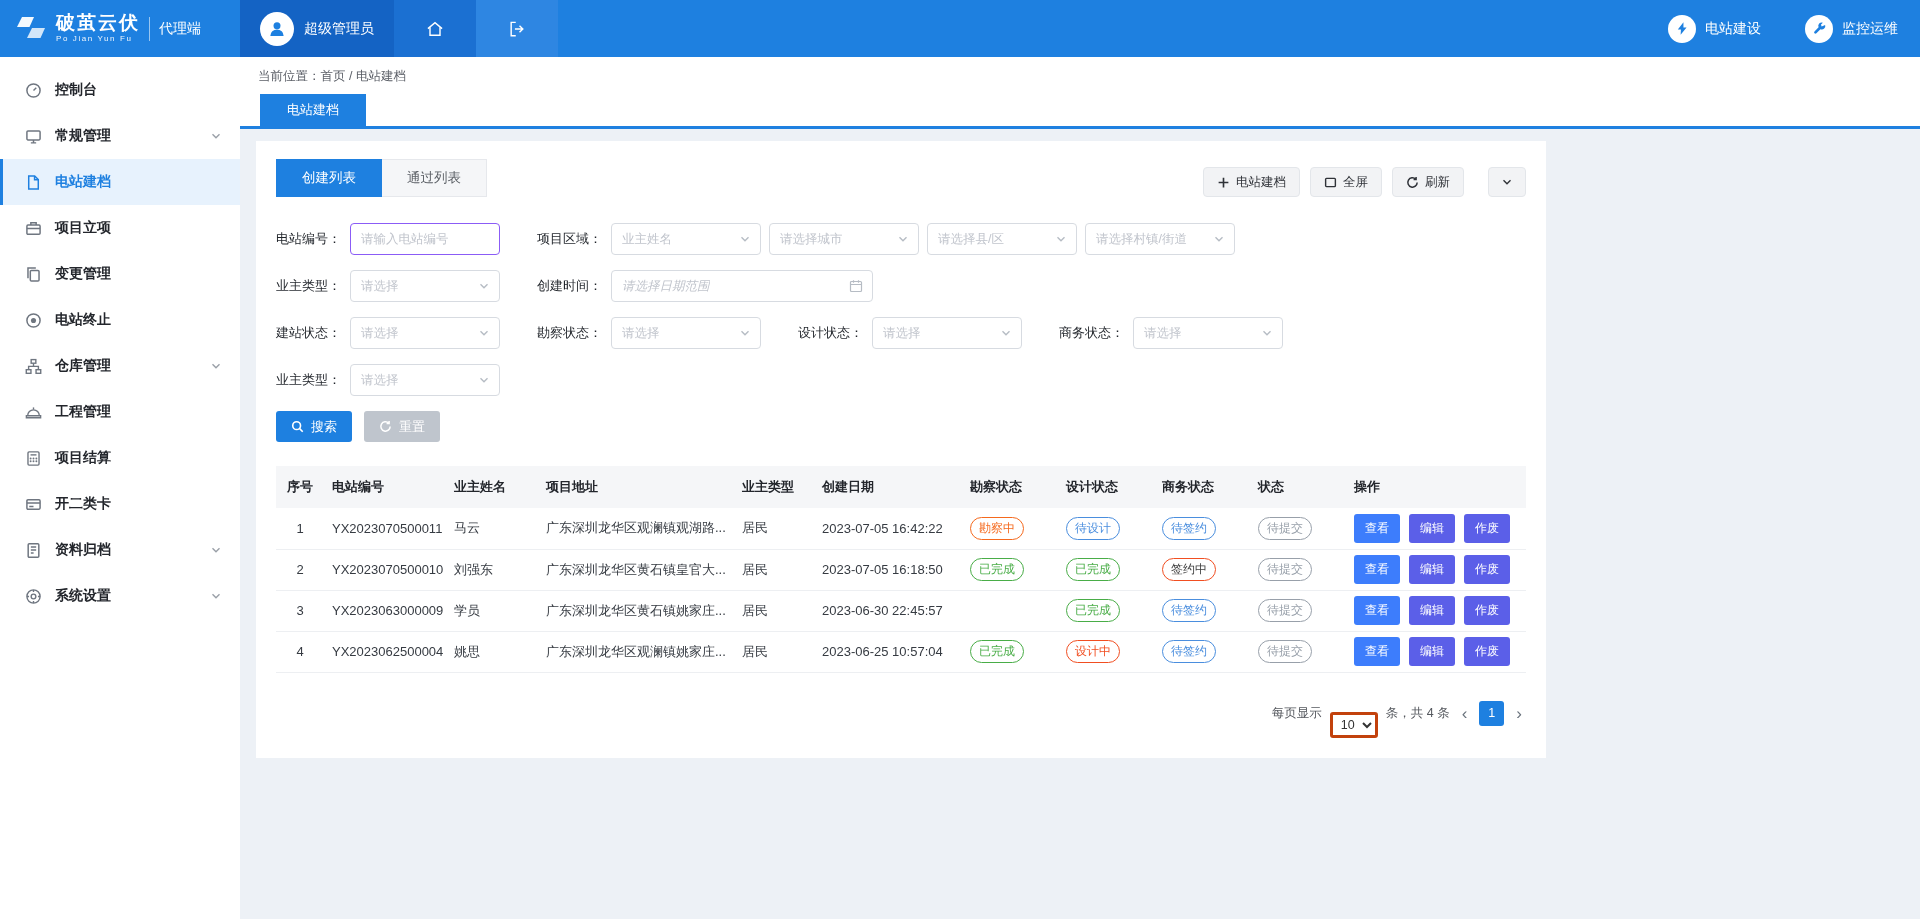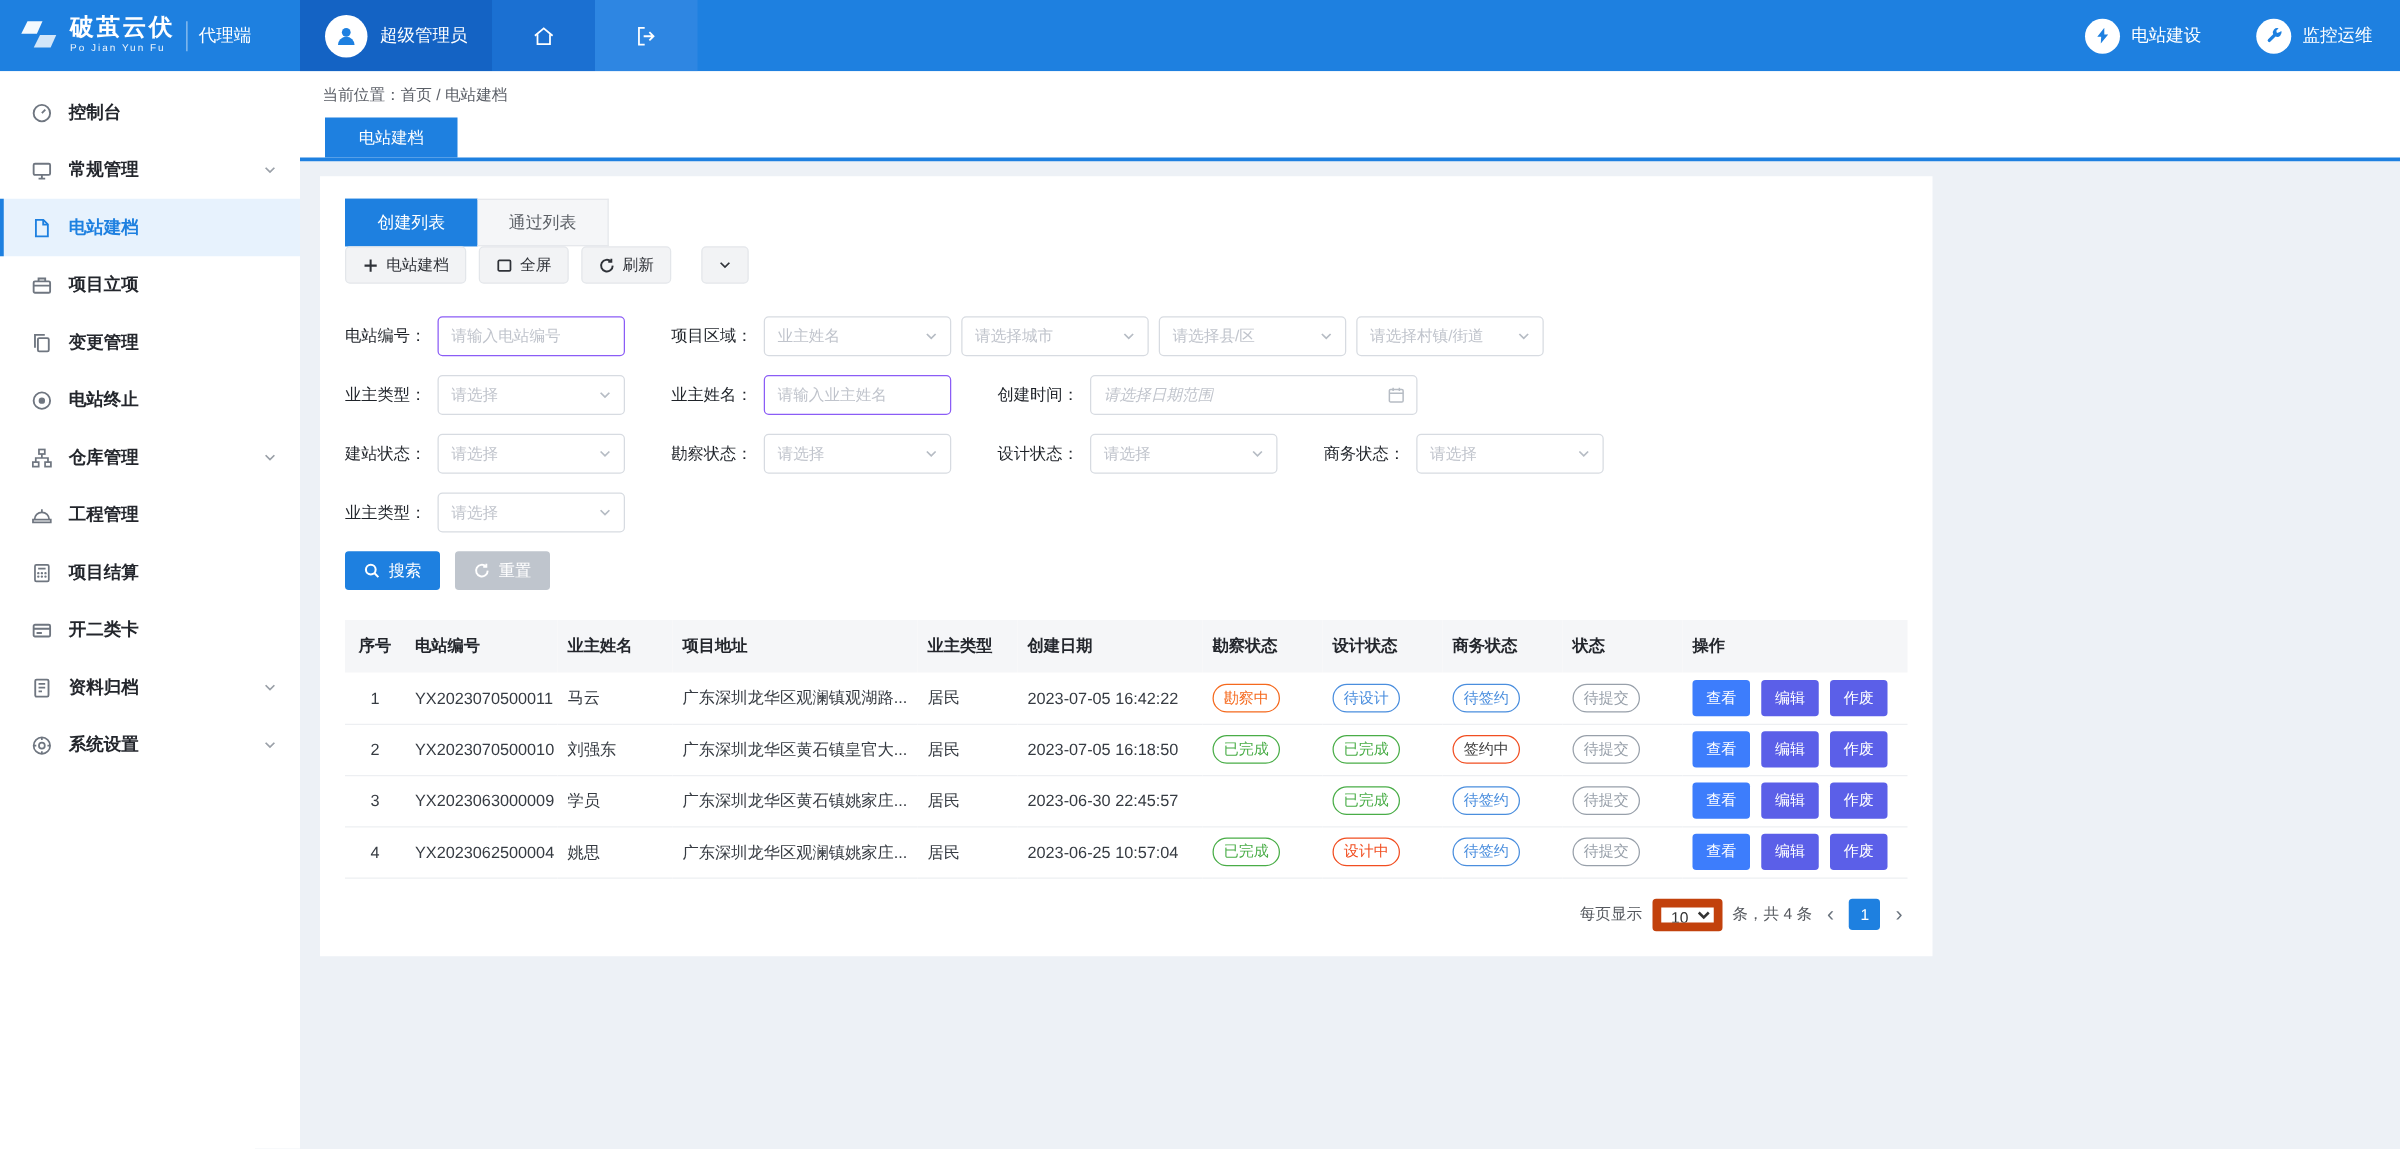--- a/index.html
+++ b/index.html
@@ -41,21 +41,21 @@
   
   .page-head{background:#fff;}
   .breadcrumb{padding:11px 18px 9px;font-size:12.5px;color:#5a5e66;}
   .breadcrumb .bc-link{cursor:pointer;}
   .page-tabs{padding-left:20px;border-bottom:3px solid #1e80e0;}
   .page-tab{display:inline-block;background:#1e80e0;color:#fff;font-size:13px;padding:7px 27px;cursor:pointer;vertical-align:bottom;}
 
   
   .content{padding:12px 16px;}
   .card{background:#fff;width:1290px;min-height:548px;padding:18px 20px 20px;}
-  .card-head{display:flex;justify-content:space-between;align-items:flex-start;flex-direction:column;}
+  .card-head{display:flex;justify-content:space-between;align-items:flex-end;}
   .ltabs{display:flex;}
   .ltab{padding:9px 25px;font-size:13.5px;background:#f5f6f8;color:#5c6066;border:1px solid #e6e8ec;cursor:pointer;}
   .ltab + .ltab{border-left:none;}
   .ltab.active{background:#1e80e0;border-color:#1e80e0;color:#fff;}
   .toolbar{display:flex;gap:10px;align-items:center;}
   .tbtn{display:flex;align-items:center;gap:6px;background:#f2f3f5;border:1px solid #e3e6ea;border-radius:4px;
     height:30px;padding:0 13px;font-size:12.5px;color:#2f3238;cursor:pointer;}
   .tbtn .ticon{display:flex;color:#2f3238;}
   .tbtn-sq{width:38px;padding:0;justify-content:center;margin-left:14px;}
 
@@ -89,21 +89,21 @@
   .dtable td{font-size:13px;color:#363b42;padding:0 8px;height:41px;border-bottom:1px solid #edeff2;white-space:nowrap;overflow:hidden;}
   .dtable th:first-child,.dtable td:first-child{text-align:center;padding:12px 0;}
   .dtable td:first-child{padding:0;}
   .pill{display:inline-block;min-width:48px;text-align:center;padding:3px 8px;border-radius:12px;
     font-size:12px;border:1px solid;background:#fff;line-height:1.25;}
   .abtn{border:none;color:#fff;font-size:12px;padding:6px 11px;border-radius:3px;margin-right:9px;cursor:pointer;}
 
   
   .pagination{display:flex;justify-content:flex-end;align-items:center;gap:8px;margin-top:16px;
     font-size:12.5px;color:#55585e;}
-  .pp-select{height:26px;border:7px solid #c2410c;border-radius:3px;font-size:12.5px;color:#333;background:#fff;padding:0 4px;cursor:pointer;}
+  .pp-select{height:26px;border:3px solid #c2410c;border-radius:3px;font-size:12.5px;color:#333;background:#fff;padding:0 4px;cursor:pointer;margin-top:23px;}
   .pg-arrow{background:none;border:none;font-size:17px;color:#6a737d;cursor:pointer;line-height:1;padding:0 4px;}
   .pg-num{width:25px;height:25px;background:#1e80e0;color:#fff;border:none;border-radius:3px;font-size:12.5px;cursor:pointer;}
 </style>
 </head>
 <body>
 
 <div class="topbar">
   <div class="logo-area">
     <span class="logo-mark">
         <svg width="34" height="30" viewBox="0 0 34 30" fill="#fff">
@@ -398,24 +398,20 @@
               <div class="f-item">
                 <span class="f-label">业主类型：</span>
                 <div class="f-box f-select fc">
                   <span class="ph">请选择</span>
                   <span class="chev-s">
                     <svg width="12" height="12" viewBox="0 0 12 12" fill="none" stroke="currentColor" stroke-width="1.4">
                       <path d="M2.5 4.2 6 7.7l3.5-3.5"></path>
                     </svg>
                   </span>
                 </div>
-              </div>
-              <div class="f-item">
-                <span class="f-label">业主姓名：</span>
-                <input class="f-input fc" placeholder="请输入业主姓名" style="">
               </div>
               <div class="f-item">
                 <span class="f-label">创建时间：</span>
                 <div class="f-box f-date fc">
                   <span class="ph">请选择日期范围</span>
                   <span class="cal-s">
                     <svg width="14" height="14" viewBox="0 0 14 14" fill="none" stroke="currentColor" stroke-width="1.2">
                       <rect x="1.5" y="2.5" width="11" height="10" rx="1"></rect>
                       <path d="M1.5 5.5h11M4.5 1.2v2.6M9.5 1.2v2.6"></path>
                     </svg>

